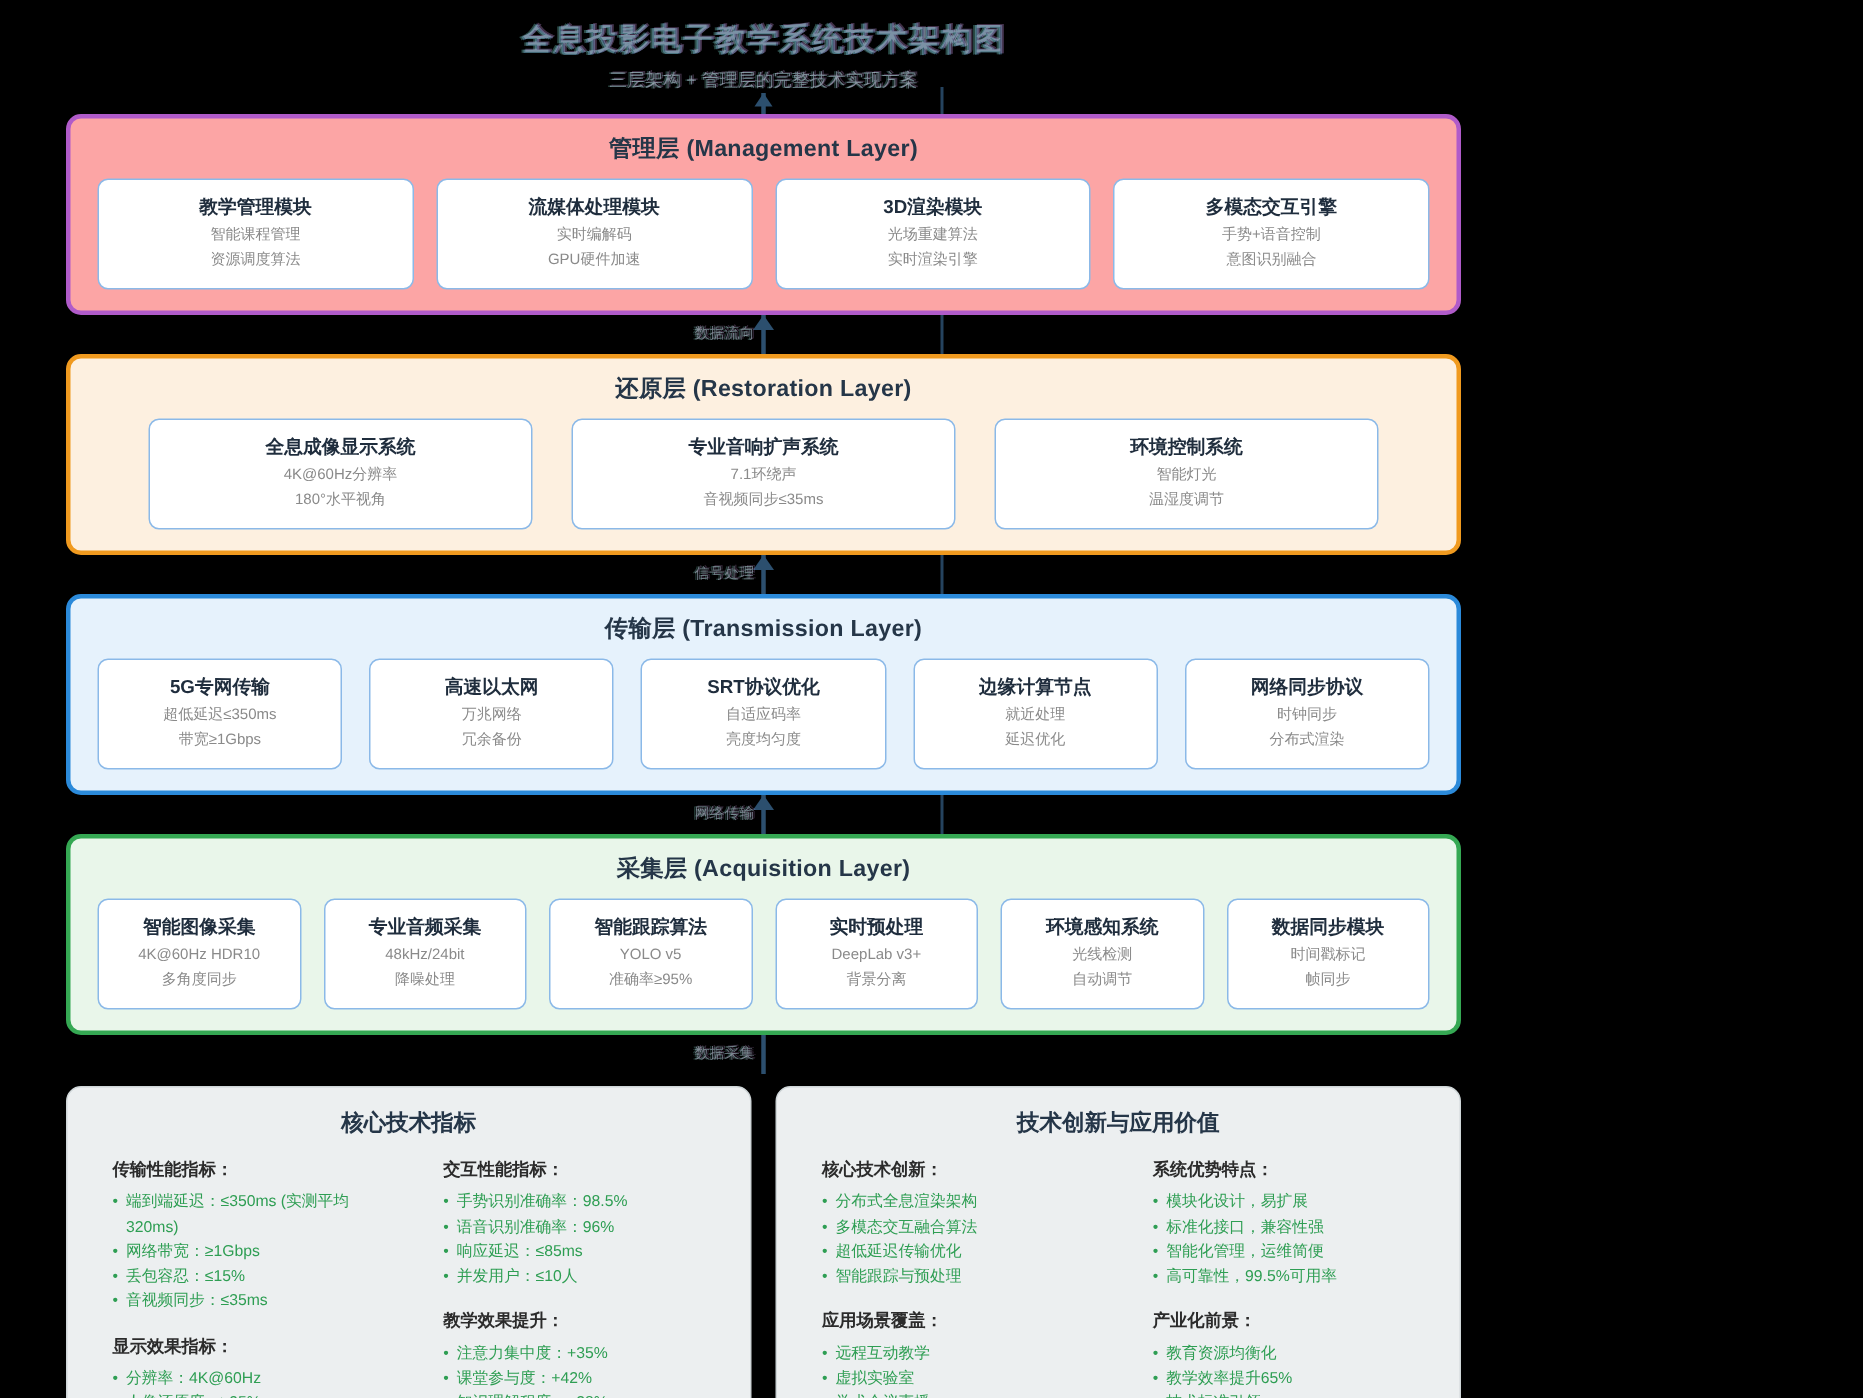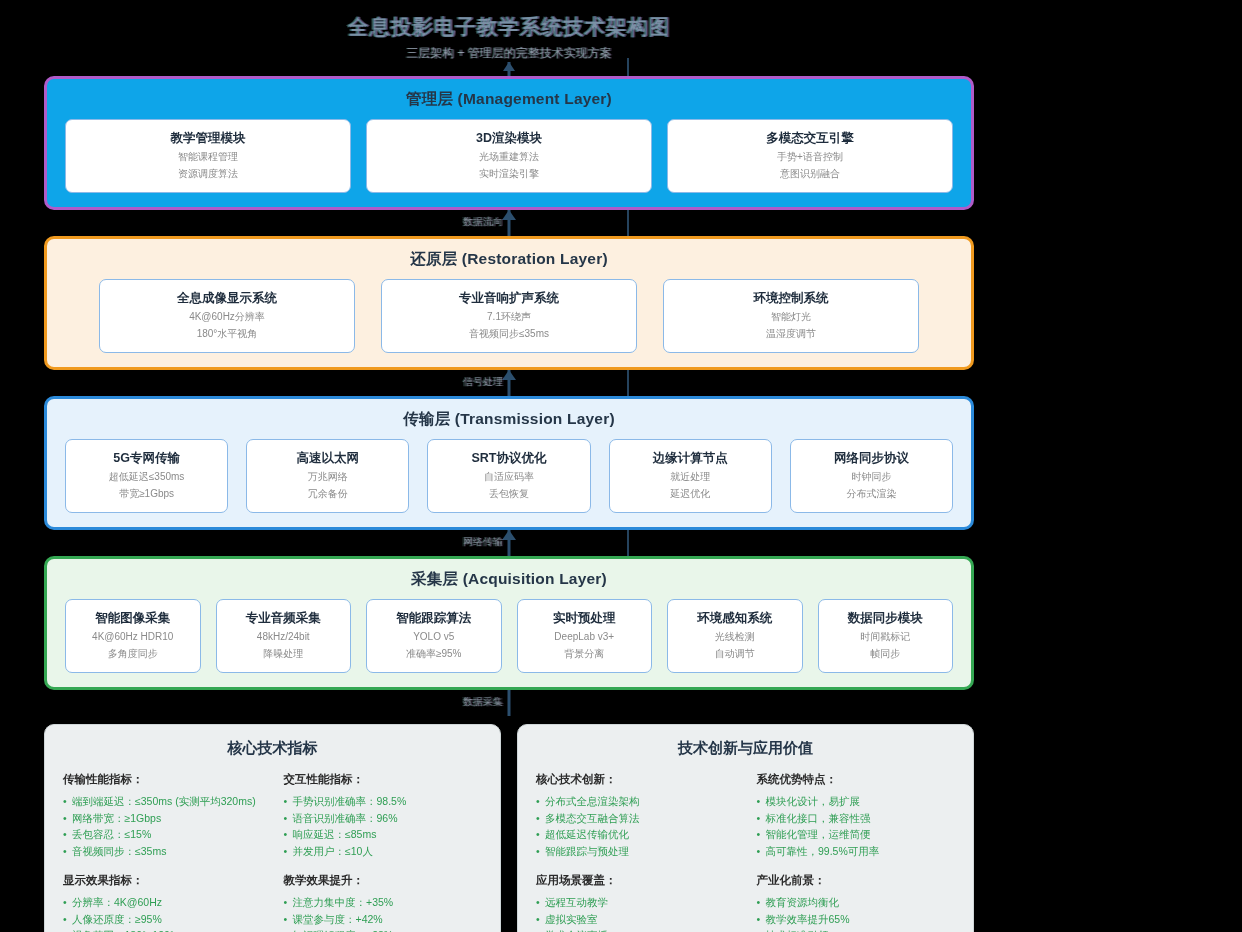--- a/index.html
+++ b/index.html
@@ -48,21 +48,21 @@
     color: #253648; margin-bottom: 9px; letter-spacing: .2px;
   }
   .modules { display: flex; gap: 15px; justify-content: center; align-items: stretch; }
   .module {
     flex: 1 1 0; background: #fff; border: 1.6px solid #8bb9e8; border-radius: 7px;
     padding: 10px 6px 11px; text-align: center; min-height: 64px;
   }
   .module .m-title { font-size: 12.5px; font-weight: bold; color: #1f2d3d; line-height: 17px; }
   .module .m-spec { font-size: 10px; color: #8a8a8a; line-height: 15px; margin-top: 2px; }
 
-  .layer.mgmt  { background: #0ea5e9; border-color: #b05bc9; }
+  .layer.mgmt  { background: #fca5a5; border-color: #b05bc9; }
   .layer.rest  { background: #fdf0e0; border-color: #f09a1f; }
   .layer.trans { background: #e6f2fc; border-color: #2b8ada; }
   .layer.acq   { background: #e9f6ea; border-color: #35a853; }
 
   
   .layer.rest .modules  { gap: 26px; padding: 0 34px; }
   .layer.trans .modules { gap: 18px; }
 
   
   .connector { position: relative; height: 26px; }
@@ -94,21 +94,21 @@
 
   
   .panels { display: flex; gap: 16px; margin: 8px 44px 0; }
   .panel {
     flex: 1 1 0; background: #eceff0; border: 1px solid #cfd6d8; border-radius: 10px;
     padding: 14px 18px 16px;
   }
   .panel-title { text-align: center; font-size: 15px; font-weight: bold; color: #253648; margin-bottom: 14px; }
   .panel-cols { display: flex; gap: 22px; }
   .panel-col { flex: 1 1 0; }
-  .grp { margin-bottom: 14px; }
+  .grp { margin-bottom: 14px; margin-left: 12px; }
   .grp-head { font-size: 11.5px; font-weight: bold; color: #2b2b2b; margin-bottom: 6px; }
   .grp ul { list-style: none; }
   .grp li { font-size: 10.5px; color: #2e9e53; line-height: 16.5px; padding-left: 9px; position: relative; }
   .grp li::before { content: "•"; position: absolute; left: 0; color: #2e9e53; }
 </style>
 </head>
 <body>
 
 <div id="page">
 
@@ -126,20 +126,25 @@
 
   <div class="layer mgmt">
     <div class="layer-title">管理层 (Management Layer)</div>
     <div class="modules">
       <div class="module">
         <div class="m-title">教学管理模块</div>
         <div class="m-spec">智能课程管理</div>
         <div class="m-spec">资源调度算法</div>
       </div>
       <div class="module">
+        <div class="m-title">流媒体处理模块</div>
+        <div class="m-spec">实时编解码</div>
+        <div class="m-spec">GPU硬件加速</div>
+      </div>
+      <div class="module">
         <div class="m-title">3D渲染模块</div>
         <div class="m-spec">光场重建算法</div>
         <div class="m-spec">实时渲染引擎</div>
       </div>
       <div class="module">
         <div class="m-title">多模态交互引擎</div>
         <div class="m-spec">手势+语音控制</div>
         <div class="m-spec">意图识别融合</div>
       </div>
     </div>
@@ -187,21 +192,21 @@
         <div class="m-spec">带宽≥1Gbps</div>
       </div>
       <div class="module">
         <div class="m-title">高速以太网</div>
         <div class="m-spec">万兆网络</div>
         <div class="m-spec">冗余备份</div>
       </div>
       <div class="module">
         <div class="m-title">SRT协议优化</div>
         <div class="m-spec">自适应码率</div>
-        <div class="m-spec">丢包恢复</div>
+        <div class="m-spec">亮度均匀度</div>
       </div>
       <div class="module">
         <div class="m-title">边缘计算节点</div>
         <div class="m-spec">就近处理</div>
         <div class="m-spec">延迟优化</div>
       </div>
       <div class="module">
         <div class="m-title">网络同步协议</div>
         <div class="m-spec">时钟同步</div>
         <div class="m-spec">分布式渲染</div>

